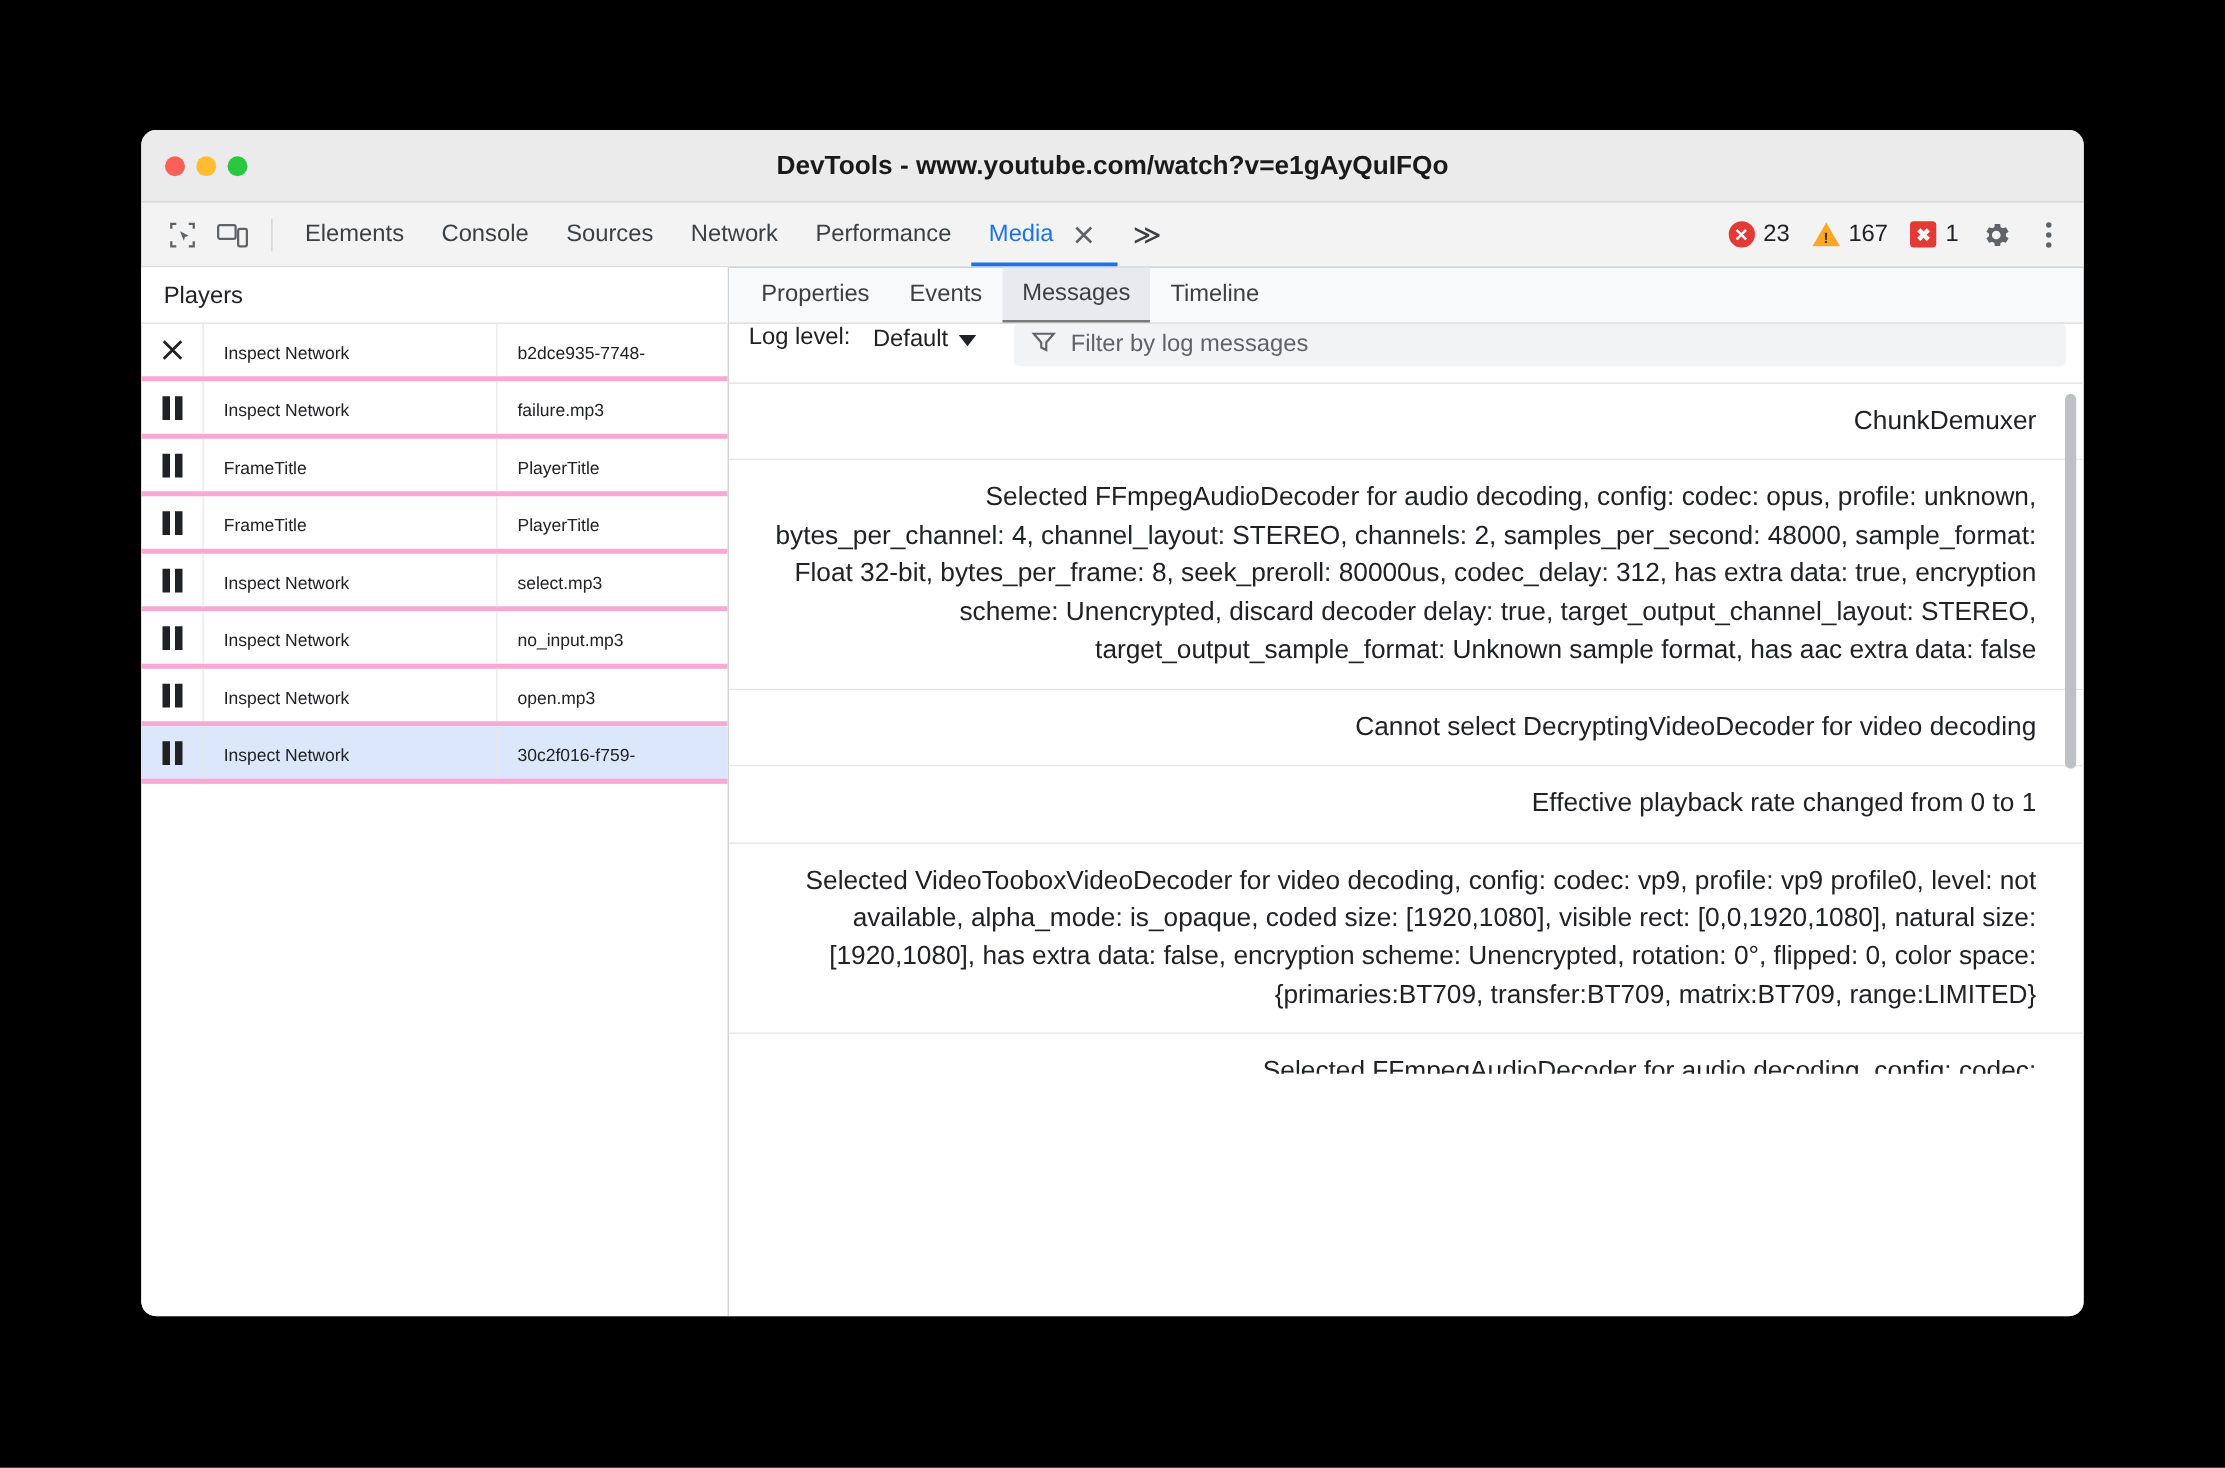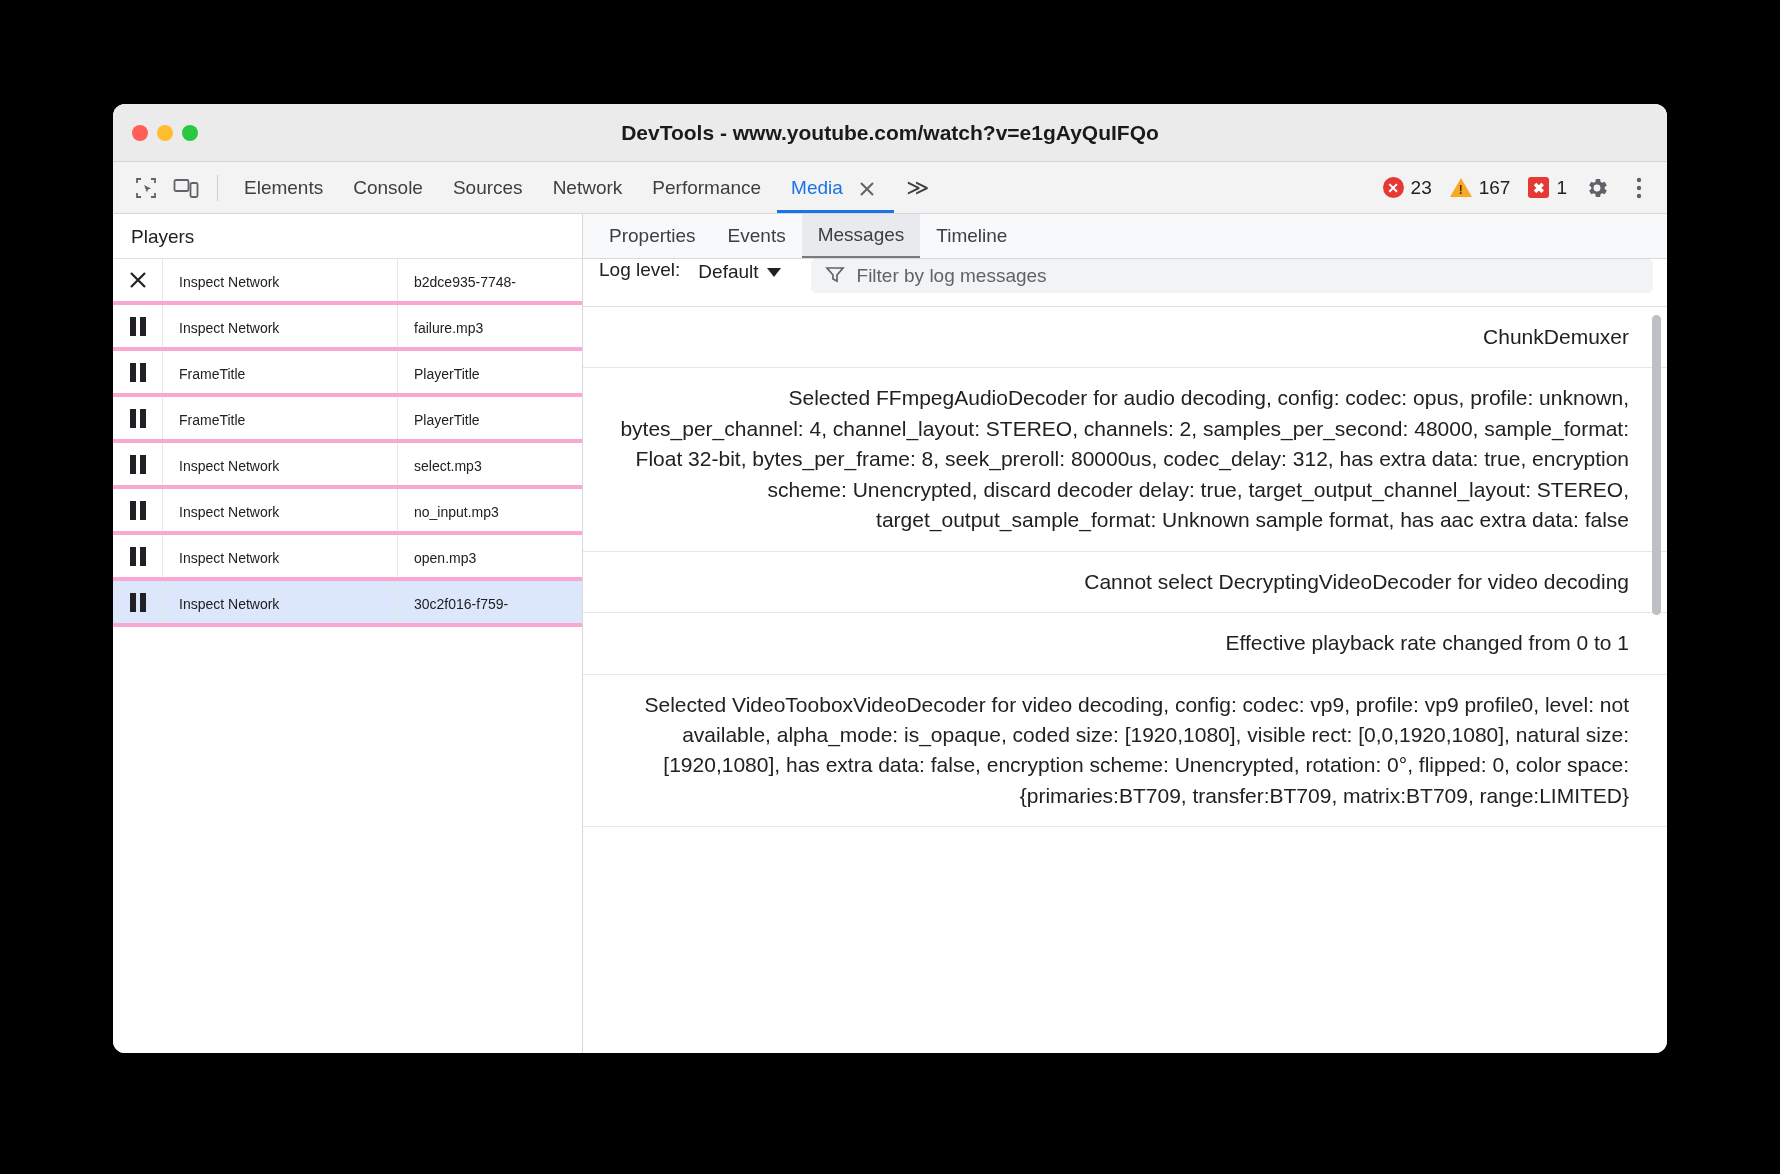--- a/index.html
+++ b/index.html
@@ -499,19 +499,20 @@
         </div>
       </div>
 
       <div id="messages">
         <div id="messages-inner">
           <div class="msg">ChunkDemuxer</div>
           <div class="msg">Selected FFmpegAudioDecoder for audio decoding, config: codec: opus, profile: unknown, bytes_per_channel: 4, channel_layout: STEREO, channels: 2, samples_per_second: 48000, sample_format: Float 32-bit, bytes_per_frame: 8, seek_preroll: 80000us, codec_delay: 312, has extra data: true, encryption scheme: Unencrypted, discard decoder delay: true, target_output_channel_layout: STEREO, target_output_sample_format: Unknown sample format, has aac extra data: false</div>
           <div class="msg">Cannot select DecryptingVideoDecoder for video decoding</div>
           <div class="msg">Effective playback rate changed from 0 to 1</div>
           <div class="msg">Selected VideoTooboxVideoDecoder for video decoding, config: codec: vp9, profile: vp9 profile0, level: not available, alpha_mode: is_opaque, coded size: [1920,1080], visible rect: [0,0,1920,1080], natural size: [1920,1080], has extra data: false, encryption scheme: Unencrypted, rotation: 0°, flipped: 0, color space: {primaries:BT709, transfer:BT709, matrix:BT709, range:LIMITED}</div>
+          <div class="msg clipped">Selected FFmpegAudioDecoder for audio decoding, config: codec:</div>
         </div>
         <div id="scrollbar"></div>
       </div>
     </div>
 
   </div>
 </div>
 
 </body></html>

